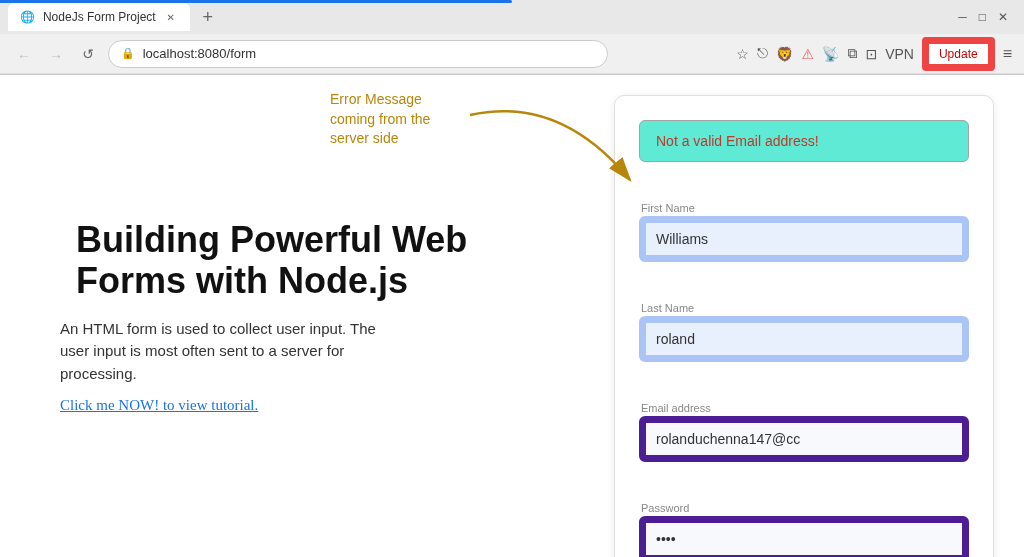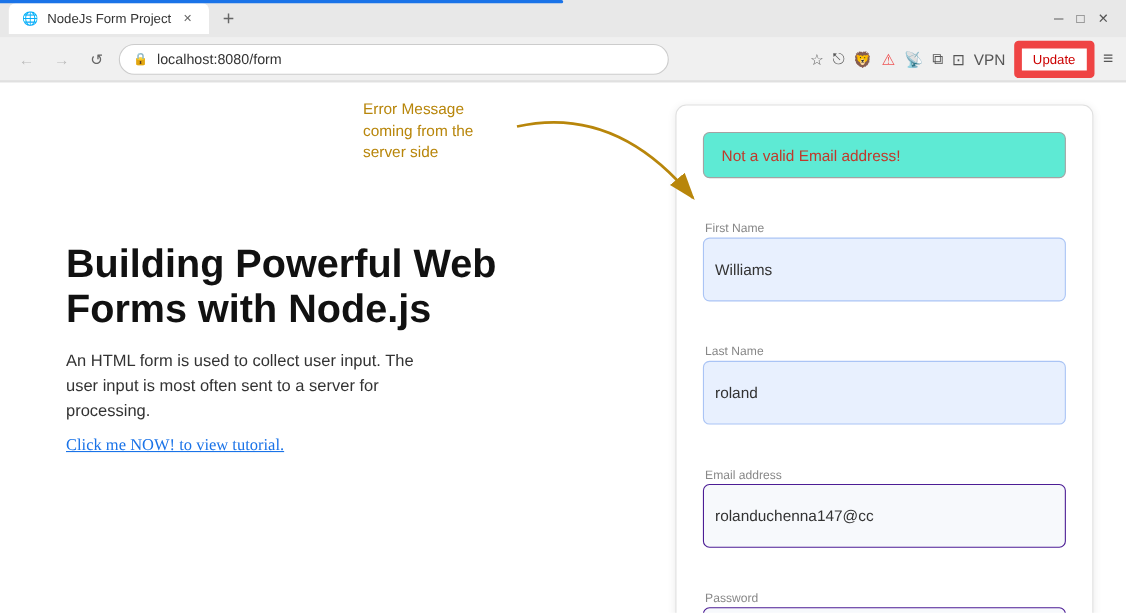--- a/index.html
+++ b/index.html
@@ -171,20 +171,21 @@
       top: 10px;
       left: 340px;
     }
 
     .page-title {
       font-size: 36px;
       font-weight: 900;
       color: #111;
       line-height: 1.15;
       margin-bottom: 16px;
+      margin-left: 16px;
     }
 
     .page-description {
       font-size: 15px;
       color: #333;
       line-height: 1.5;
       margin-bottom: 12px;
       max-width: 340px;
     }
 
@@ -233,22 +234,22 @@
       display: block;
       font-size: 11px;
       color: #888;
       margin-bottom: 2px;
       padding-left: 2px;
       margin-top: 40px;
     }
 
     .form-group input {
       width: 100%;
-      padding: 20px 10px;
-      border: 1px solid #4c1d95;
+      padding: 8px 10px;
+      border: 7px solid #4c1d95;
       border-radius: 6px;
       font-size: 14px;
       color: #333;
       background: #f7f9fc;
       outline: none;
     }
 
     .form-group.highlighted input {
       background: #e8f0fe;
       border-color: #aac4f5;

